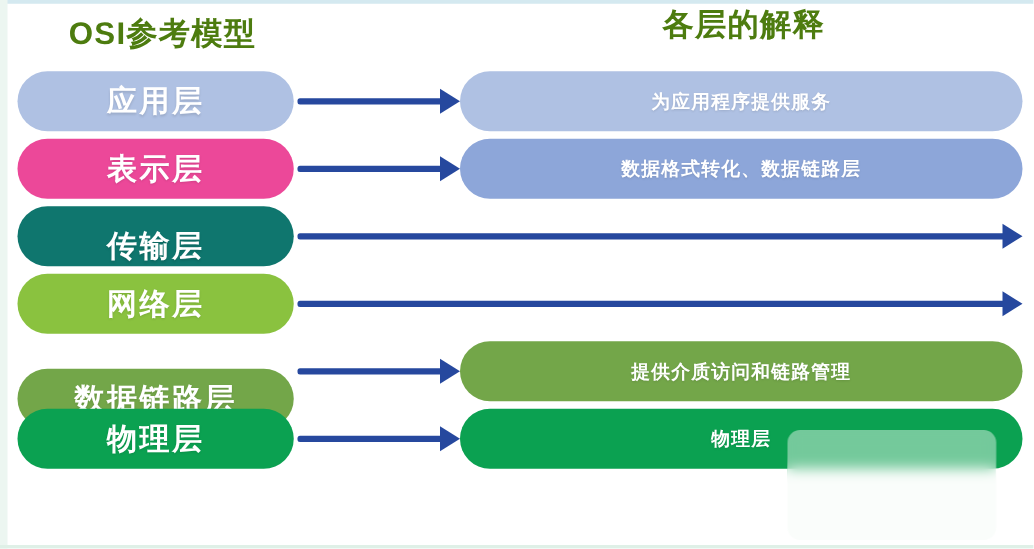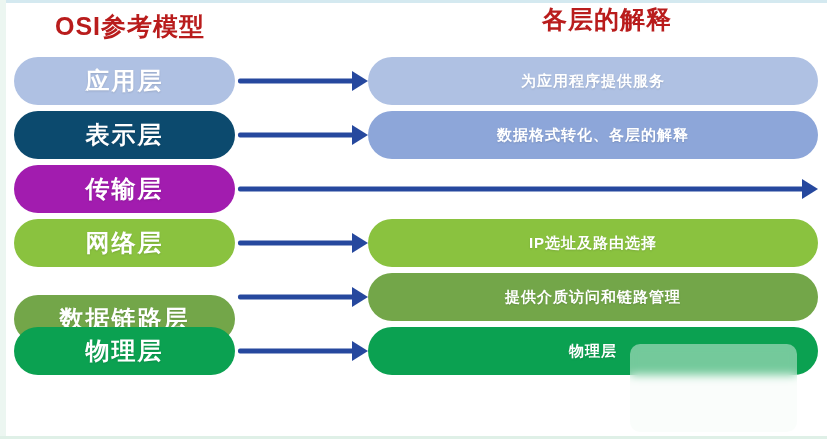--- a/index.html
+++ b/index.html
@@ -10,28 +10,28 @@
     background:#ffffff;
     overflow:hidden;
   }
   
   .edge-top{position:absolute;left:0;top:0;width:827px;height:3px;background:#d4e9f0;}
   .edge-left{position:absolute;left:0;top:0;width:6px;height:439px;background:#ecf6f1;}
   .edge-bottom{position:absolute;left:0;bottom:0;width:827px;height:3px;background:#dff0e7;}
 
   .title{
     position:absolute;
-    color:#b91c1c;
+    color:#4d7c0f;
     font-size:25px;
     font-weight:700;
     letter-spacing:1px;
     white-space:nowrap;
   }
   .title-left{left:55px;top:10px;}
-  .title-right{left:530px;top:3px;margin-left:12px;}
+  .title-right{left:530px;top:3px;}
 
   .rows{
     position:absolute;
     left:14px;top:57px;
     width:804px;
     display:flex;
     flex-direction:column;
     gap:6px;
   }
   .row{
@@ -103,53 +103,50 @@
       <div class="arrow">
         <div class="arrow-line" style="background: rgb(38, 72, 158);"></div>
         <div class="arrow-head" style="border-left-color: rgb(38, 72, 158);"></div>
       </div>
       <div class="pill pill-right" style="background: rgb(175, 193, 227);">
         <span>为应用程序提供服务</span>
       </div>
     </div>
 
     <div class="row">
-      <div class="pill pill-left" style="background: #0c4a6e; font-family: Liberation Serif, serif;">
+      <div class="pill pill-left" style="background: #ec4899; font-family: Liberation Serif, serif;">
         <span>表示层</span>
       </div>
       <div class="arrow">
         <div class="arrow-line" style="background: rgb(38, 72, 158);"></div>
         <div class="arrow-head" style="border-left-color: rgb(38, 72, 158);"></div>
       </div>
       <div class="pill pill-right" style="background: rgb(141, 166, 217);">
-        <span>数据格式转化、各层的解释</span>
+        <span>数据格式转化、数据链路层</span>
       </div>
     </div>
 
 
     <div class="row">
-      <div class="pill pill-left" style="background: #a21caf;">
+      <div class="pill pill-left" style="background: #0f766e; align-items: flex-end;">
         <span>传输层</span>
       </div>
       <div class="arrow">
         <div class="arrow-line" style="background: rgb(38, 72, 158);"></div>
         <div class="arrow-head" style="border-left-color: rgb(38, 72, 158);"></div>
       </div>
     </div>
 
     <div class="row">
       <div class="pill pill-left" style="background: rgb(138, 194, 63); text-align: right;">
         <span>网络层</span>
       </div>
       <div class="arrow">
         <div class="arrow-line" style="background: rgb(38, 72, 158);"></div>
         <div class="arrow-head" style="border-left-color: rgb(38, 72, 158);"></div>
-      </div>
-      <div class="pill pill-right" style="background: rgb(138, 194, 63);">
-        <span>IP选址及路由选择</span>
       </div>
     </div>
 
     <div class="row">
       <div class="pill pill-left" style="background: rgb(115, 166, 73); margin-top: 44px;">
         <span>数据链路层</span>
       </div>
       <div class="arrow">
         <div class="arrow-line" style="background: rgb(38, 72, 158);"></div>
         <div class="arrow-head" style="border-left-color: rgb(38, 72, 158);"></div>

